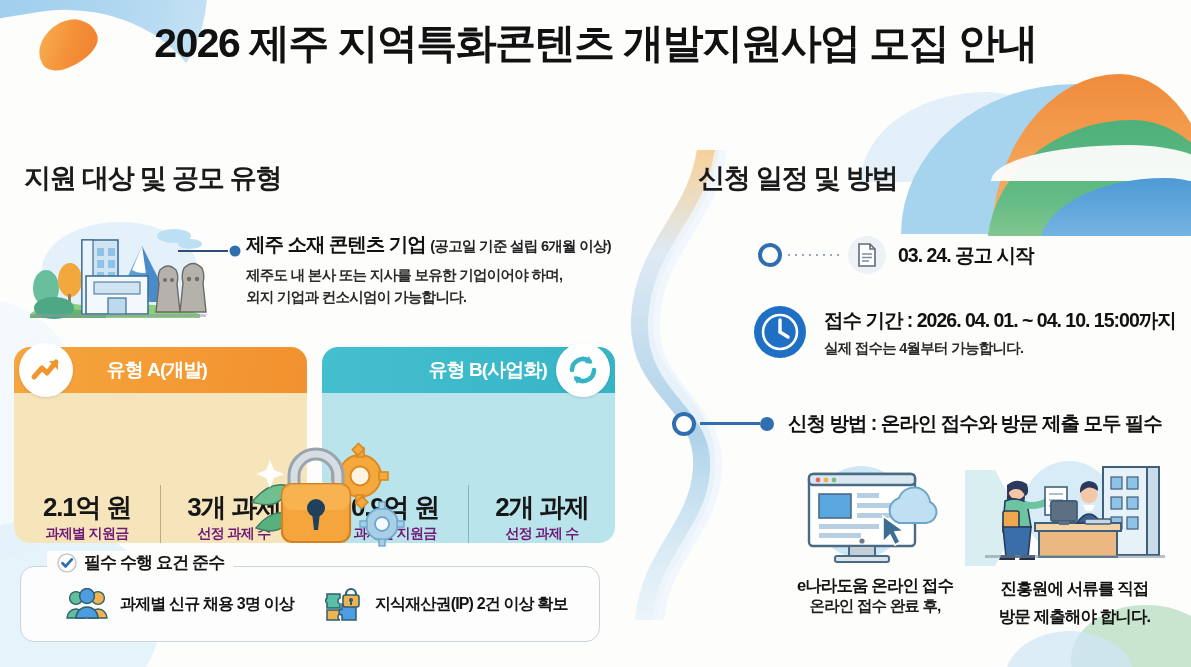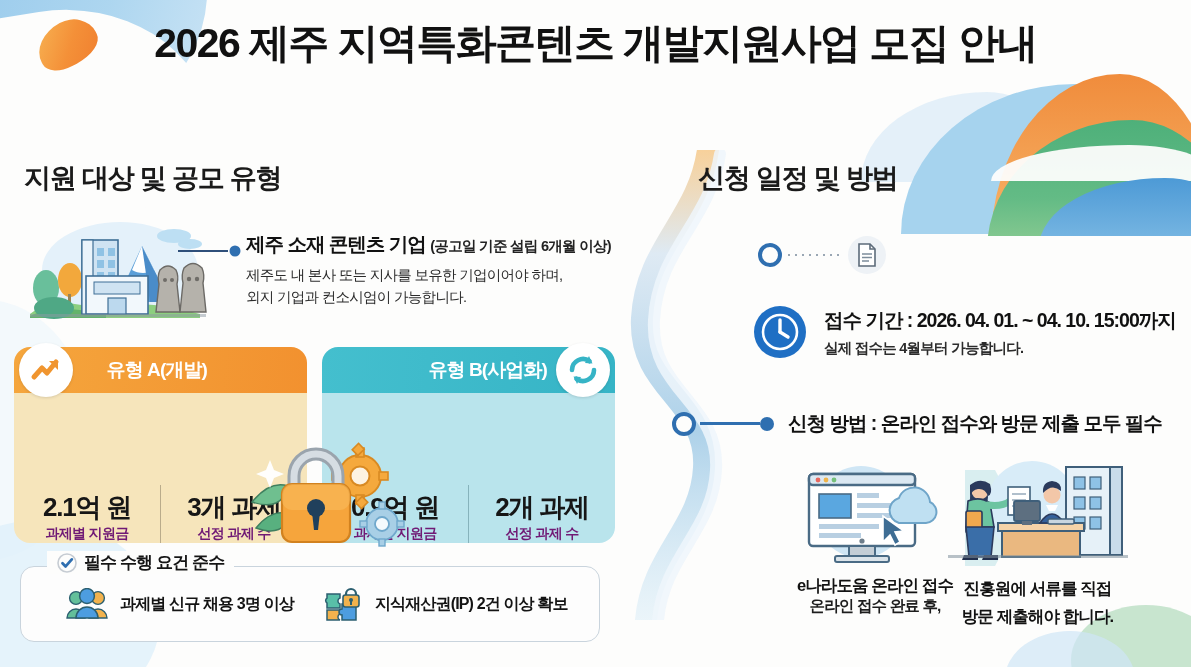--- a/index.html
+++ b/index.html
@@ -137,21 +137,21 @@
   .elig-title {
     font-size: 19.5px; font-weight: 700; color: #111; letter-spacing: -1px;
     display: inline;
   }
   .elig-note {
     font-size: 14.5px; font-weight: 700; color: #222; letter-spacing: -.7px;
     display: inline;
   }
   .elig-desc {
     margin-top: 6px;
-    font-size: 14.5px; font-weight: 400; color: #2b2b2b;
+    font-size: 14.5px; font-weight: 700; color: #2b2b2b;
     line-height: 1.55; letter-spacing: -.7px;
   }
 
   
   .type-card {
     position: absolute; top: 347px; width: 293px; height: 196px;
     border-radius: 16px; overflow: visible;
   }
   #card-a { left: 14px; }
   #card-b { left: 322px; }
@@ -265,21 +265,21 @@
   }
   .tl-sub-text {
     margin-top: 5px;
     font-size: 14.5px; font-weight: 600; color: #2c2c2c; letter-spacing: -.75px;
     white-space: nowrap;
   }
 
   
   .submit-panel { position: absolute; text-align: center; }
   #submit-online { left: 760px; top: 462px; width: 230px; }
-  #submit-visit  { left: 930px; top: 455px; width: 215px; }
+  #submit-visit  { left: 967px; top: 455px; width: 215px; }
 
   .submit-caption-main {
     font-size: 16.5px; font-weight: 700; color: #121212; letter-spacing: -.9px;
     line-height: 1.35;
   }
   .submit-caption-sub {
     font-size: 15.5px; font-weight: 700; color: #1d1d1d; letter-spacing: -.85px;
     line-height: 1.35;
   }
   #submit-online .submit-caption-main { margin-top: 4px; }
@@ -515,20 +515,23 @@
       <svg width="20" height="24" viewBox="0 0 20 24">
         <path d="M2,1 h11 l5,5 v17 h-16 Z" fill="#ffffff" stroke="#5c6b7a" stroke-width="1.6"></path>
         <path d="M13,1 v5 h5" fill="none" stroke="#5c6b7a" stroke-width="1.6"></path>
         <g stroke="#7c8c9b" stroke-width="1.5">
           <line x1="5" y1="11" x2="15" y2="11"></line>
           <line x1="5" y1="14.5" x2="15" y2="14.5"></line>
           <line x1="5" y1="18" x2="12" y2="18"></line>
         </g>
       </svg>
     </div>
+    <div>
+      <div class="tl-main-text">03. 24. 공고 시작</div>
+    </div>
   </div>
 
   <div class="tl-row" id="tl-period">
     <svg class="tl-icon-clock" width="56" height="56" viewBox="0 0 56 56">
       <circle cx="28" cy="28" r="26" fill="#1f6fc4"></circle>
       <circle cx="28" cy="28" r="17" fill="none" stroke="#ffffff" stroke-width="2.6"></circle>
       <line x1="28" y1="28" x2="28" y2="16" stroke="#ffffff" stroke-width="3.4" stroke-linecap="round"></line>
       <line x1="28" y1="28" x2="36" y2="33" stroke="#ffffff" stroke-width="3.4" stroke-linecap="round"></line>
     </svg>
     <div>

